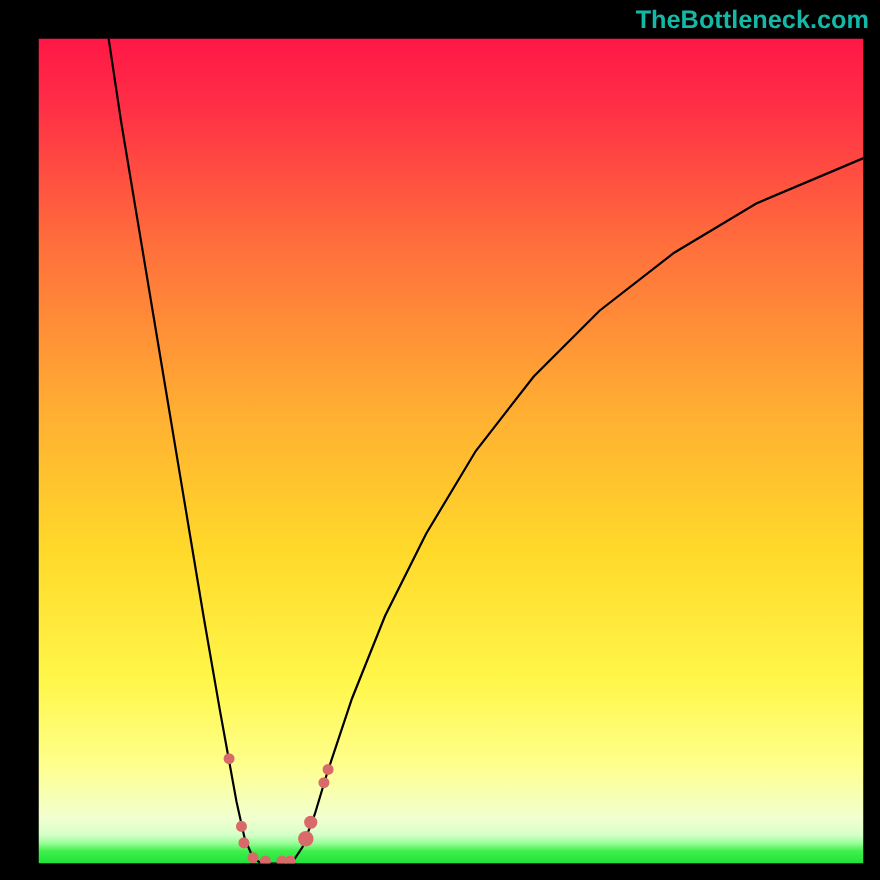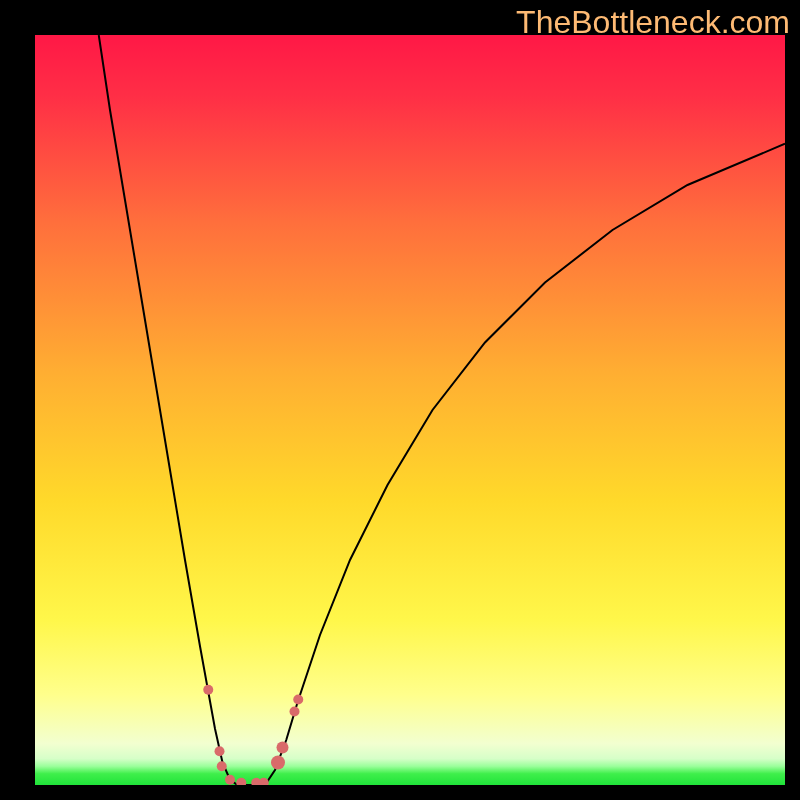--- a/index.html
+++ b/index.html
@@ -18,23 +18,23 @@
   height: 800px;
   background: #000;
 }
 .plot-bg {
   position: absolute;
 }
 .watermark {
   position: absolute;
   top: 4px;
   right: 10px;
-  color: #fdba74;
-  font-size: 32px;
-  font-weight: normal;
+  color: #14b8a6;
+  font-size: 23px;
+  font-weight: bold;
   letter-spacing: 0px;
 }
 svg.curve {
   position: absolute;
 }
 </style>
 </head>
 <body>
 
 <div class="frame">

